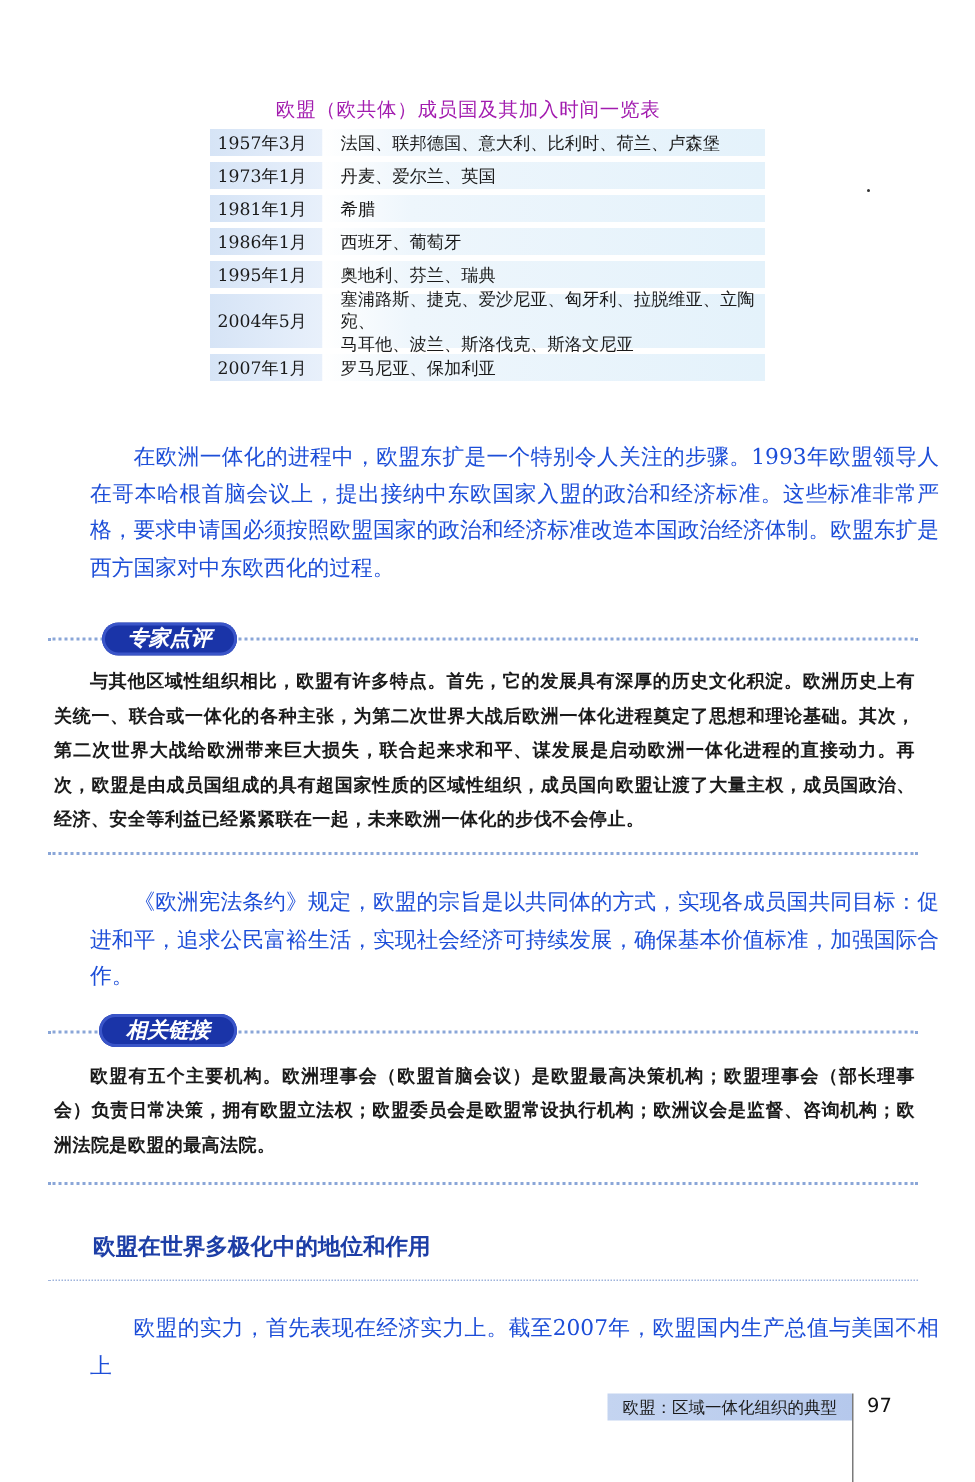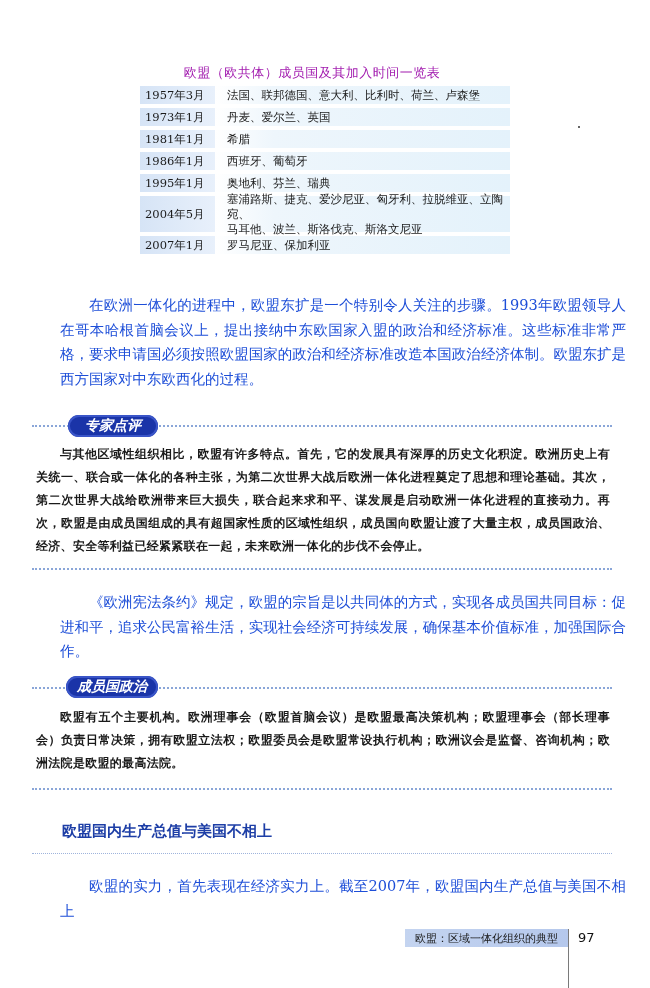--- a/index.html
+++ b/index.html
@@ -125,24 +125,24 @@
 <div class="abs para p1">在欧洲一体化的进程中，欧盟东扩是一个特别令人关注的步骤。1993年欧盟领导人在哥本哈根首脑会议上，提出接纳中东欧国家入盟的政治和经济标准。这些标准非常严格，要求申请国必须按照欧盟国家的政治和经济标准改造本国政治经济体制。欧盟东扩是西方国家对中东欧西化的过程。</div>
 
 <div class="abs dotline" style="top:425px;"></div>
 <div class="abs badge" style="left:68px; top:415px; width:90px;">专家点评</div>
 <div class="abs box-text" style="top:443px;">与其他区域性组织相比，欧盟有许多特点。首先，它的发展具有深厚的历史文化积淀。欧洲历史上有关统一、联合或一体化的各种主张，为第二次世界大战后欧洲一体化进程奠定了思想和理论基础。其次，第二次世界大战给欧洲带来巨大损失，联合起来求和平、谋发展是启动欧洲一体化进程的直接动力。再次，欧盟是由成员国组成的具有超国家性质的区域性组织，成员国向欧盟让渡了大量主权，成员国政治、经济、安全等利益已经紧紧联在一起，未来欧洲一体化的步伐不会停止。</div>
 <div class="abs dotline" style="top:568px;"></div>
 
 <div class="abs para p2">《欧洲宪法条约》规定，欧盟的宗旨是以共同体的方式，实现各成员国共同目标：促进和平，追求公民富裕生活，实现社会经济可持续发展，确保基本价值标准，加强国际合作。</div>
 
 <div class="abs dotline" style="top:687px;"></div>
-<div class="abs badge" style="left:66px; top:676px; width:92px;">成员国政治</div>
+<div class="abs badge" style="left:66px; top:676px; width:92px;">相关链接</div>
 <div class="abs box-text" style="top:706px;">欧盟有五个主要机构。欧洲理事会（欧盟首脑会议）是欧盟最高决策机构；欧盟理事会（部长理事会）负责日常决策，拥有欧盟立法权；欧盟委员会是欧盟常设执行机构；欧洲议会是监督、咨询机构；欧洲法院是欧盟的最高法院。</div>
 <div class="abs dotline" style="top:788px;"></div>
 
-<div class="abs section-heading">欧盟国内生产总值与美国不相上</div>
+<div class="abs section-heading">欧盟在世界多极化中的地位和作用</div>
 <div class="abs dotline" style="top:853px; border-top:1px dotted #9fb4dc;"></div>
 
 <div class="abs para p3">欧盟的实力，首先表现在经济实力上。截至2007年，欧盟国内生产总值与美国不相上</div>
 
 <div class="abs footer-band">欧盟：区域一体化组织的典型</div>
 <div class="abs footer-rule"></div>
 <div class="abs page-num">97</div>
 
 </body></html>

